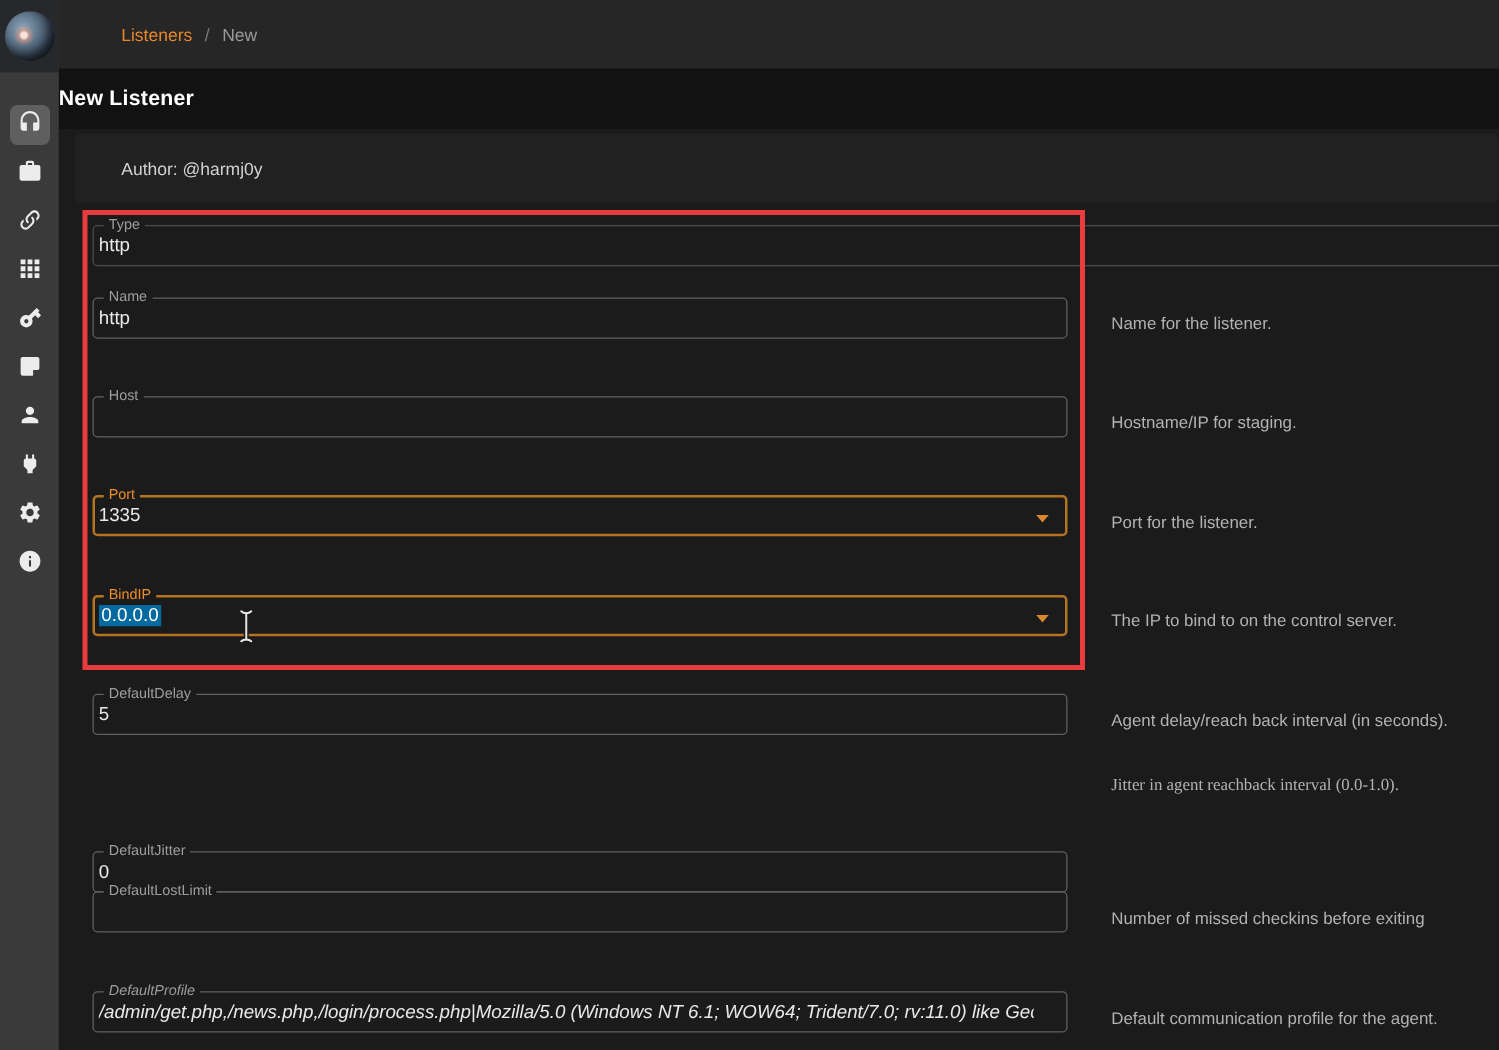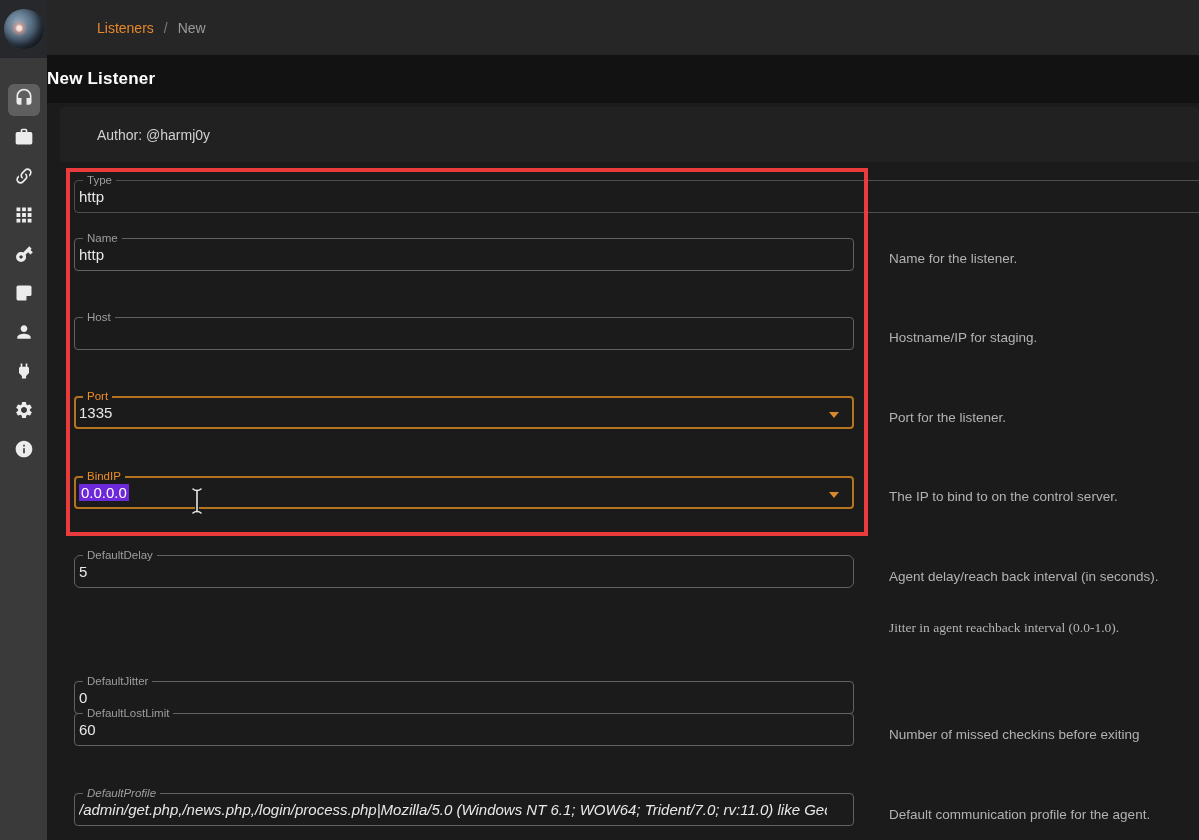--- a/index.html
+++ b/index.html
@@ -72,21 +72,21 @@
     position:absolute; left:4px; top:7px; right:26px;
     font-size:15px; color:#e8e8e8; white-space:nowrap; overflow:hidden;
   }
   .tfield.type-field {
     left:74px; right:-4px; width:auto;
     border-color:#4d4d4d; border-radius:4px;
   }
   .tfield.focused { border-width:2px; border-color:#b4741f; }
   .tfield.focused .flabel { color:#ee8c28; top:-8px; left:7px; }
   .tfield.focused .fvalue { left:3px; top:6px; }
-  .sel { background:#6d28d9; color:#ffffff; padding:1px 2px; }
+  .sel { background:#0369a1; color:#ffffff; padding:1px 2px; }
   .caret {
     position:absolute; right:13px; top:14px; width:0; height:0;
     border-left:5px solid transparent; border-right:5px solid transparent;
     border-top:6px solid #d9882c; cursor:pointer;
   }
 
   .desc {
     position:absolute; left:889px; font-size:13.5px; color:#b2b2b2; white-space:nowrap;
   }
 
@@ -198,35 +198,34 @@
 </div>
 <div class="desc" style="top:410px;">Port for the listener.</div>
 
 <div class="tfield focused" style="top:476px;">
   <span class="flabel">BindIP</span>
   <span class="fvalue"><span class="sel">0.0.0.0</span></span>
   <span class="caret"></span>
 </div>
 <div class="desc" style="top:489px;">The IP to bind to on the control server.</div>
 
-<div class="tfield" style="top:555px;border-radius:6px;">
+<div class="tfield" style="top:555px;">
   <span class="flabel">DefaultDelay</span>
   <span class="fvalue">5</span>
 </div>
 <div class="desc" style="top:569px;">Agent delay/reach back interval (in seconds).</div>
 
 <div class="tfield" style="top:634px;margin-top:47px;">
   <span class="flabel">DefaultJitter</span>
   <span class="fvalue">0</span>
 </div>
 <div class="desc" style="top:620px;font-family:Liberation Serif, serif;">Jitter in agent reachback interval (0.0-1.0).</div>
 
 <div class="tfield" style="top:713px;">
   <span class="flabel">DefaultLostLimit</span>
-  <span class="fvalue">60</span>
 </div>
 <div class="desc" style="top:727px;">Number of missed checkins before exiting</div>
 
 <div class="tfield" style="top:793px;font-style:italic;">
   <span class="flabel">DefaultProfile</span>
   <span class="fvalue">/admin/get.php,/news.php,/login/process.php|Mozilla/5.0 (Windows NT 6.1; WOW64; Trident/7.0; rv:11.0) like Gecko</span>
 </div>
 <div class="desc" style="top:807px;">Default communication profile for the agent.</div>
 
 <div class="red-rect"></div>

